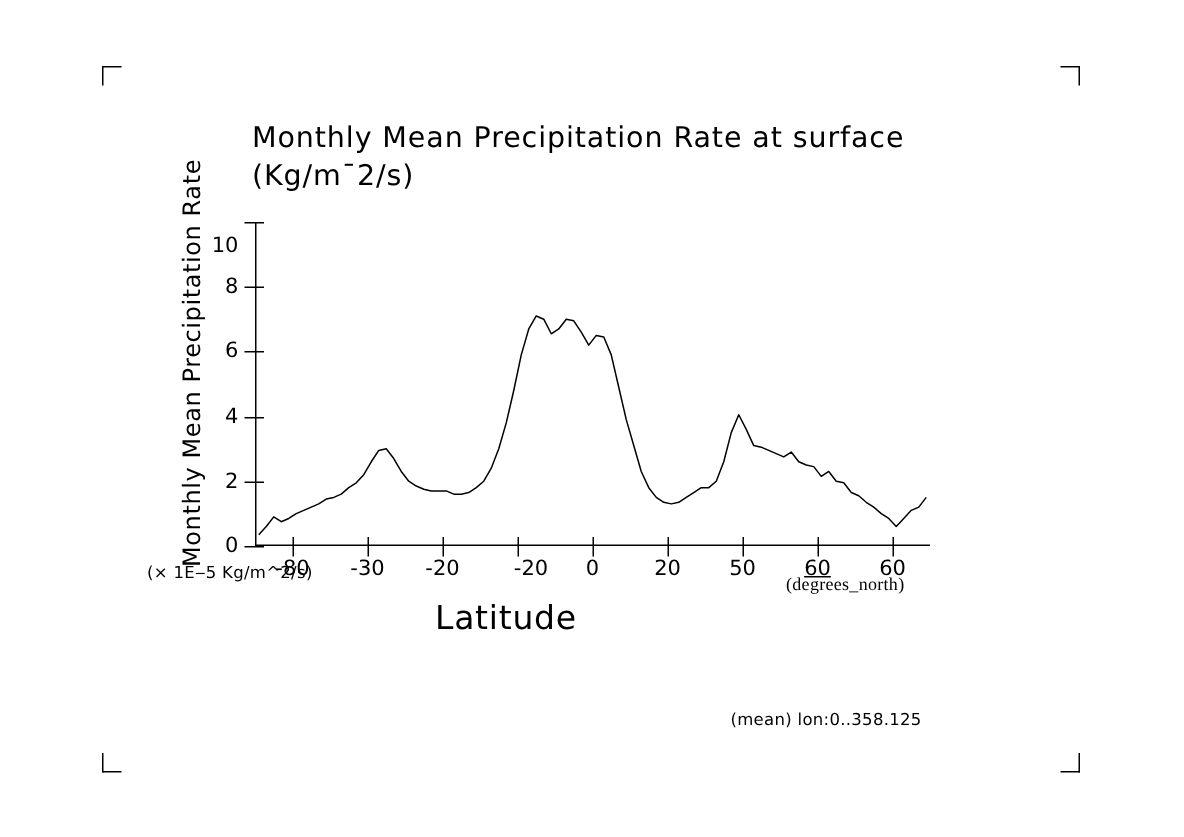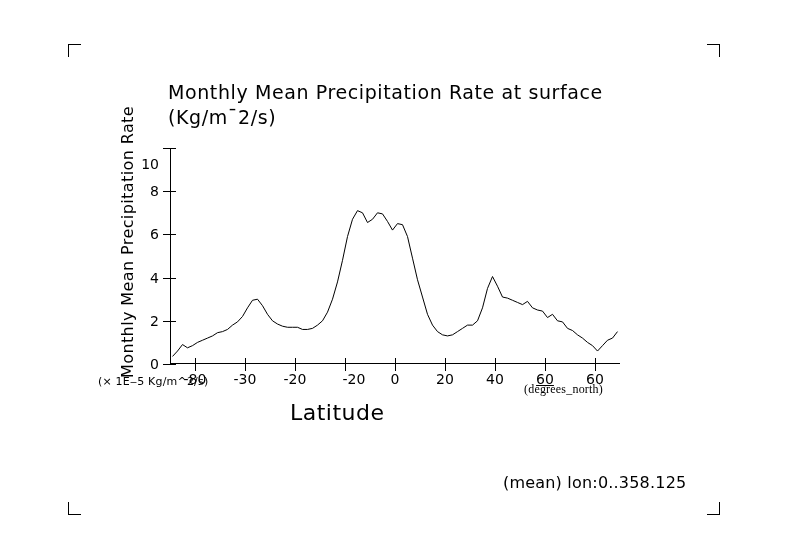--- a/index.html
+++ b/index.html
@@ -77,23 +77,22 @@
     left: 524px;
     top: 382px;
     font-size: 12px;
     letter-spacing: 0.2px;
     font-family: Liberation Serif, serif;
   }
   .footnote {
     position: absolute;
     left: 487px;
     top: 473px;
-    font-size: 16px;
+    font-size: 11px;
     letter-spacing: 0.2px;
-    margin-left: 16px;
   }
 
   
   .plot {
     position: absolute;
     left: 170px;
     top: 148px;
     width: 450px;
     height: 216px;
   }
@@ -210,21 +209,21 @@
         <div class="tick-x-in" style="left: 175px;"></div>
         <div class="xtick-label" style="left: 184px;">-20</div>
         <div class="tick-x" style="left: 225px;"></div>
         <div class="tick-x-in" style="left: 225px;"></div>
         <div class="xtick-label" style="left: 225px;">0</div>
         <div class="tick-x" style="left: 275px;"></div>
         <div class="tick-x-in" style="left: 275px;"></div>
         <div class="xtick-label" style="left: 275px;">20</div>
         <div class="tick-x" style="left: 325px;"></div>
         <div class="tick-x-in" style="left: 325px;"></div>
-        <div class="xtick-label" style="left: 325px;">40</div>
+        <div class="xtick-label" style="left: 325px;">50</div>
         <div class="tick-x" style="left: 375px;"></div>
         <div class="tick-x-in" style="left: 375px;"></div>
         <div class="xtick-label" style="left: 375px; text-decoration: underline;">60</div>
         <div class="tick-x" style="left: 425px;"></div>
         <div class="tick-x-in" style="left: 425px;"></div>
         <div class="xtick-label" style="left: 425px;">60</div>
       </div>
   </div>
 
   <div class="xlabel">Latitude</div>

